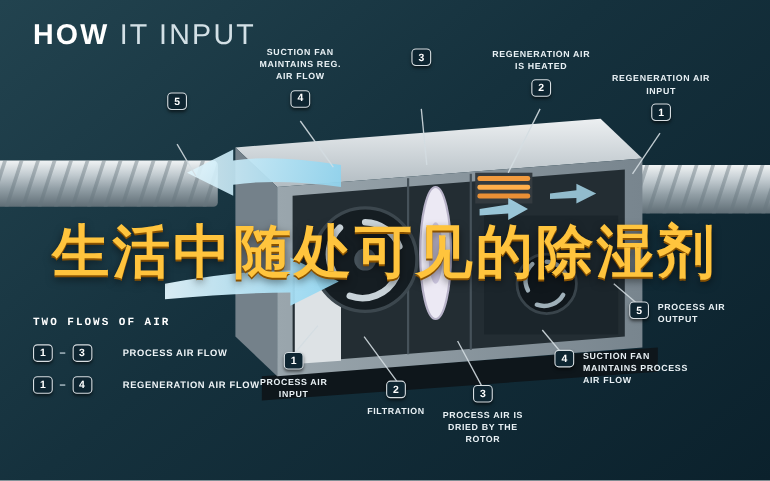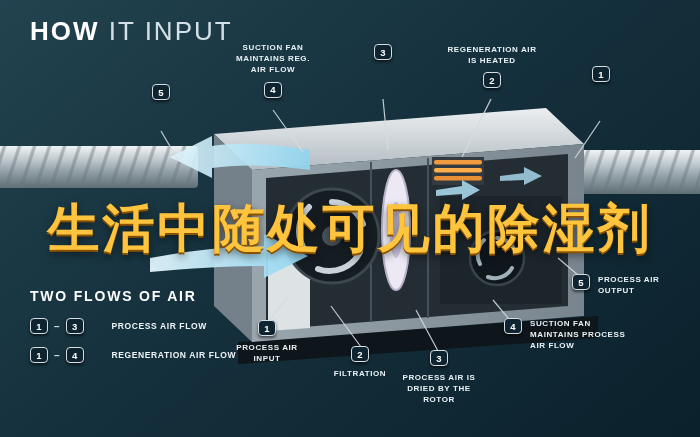--- a/index.html
+++ b/index.html
@@ -32,21 +32,21 @@
 
   .watermark {
     position:absolute; left:0; right:0; top:194px; text-align:center;
     font-size:52px; font-weight:bold; letter-spacing:3px;
     color:#ffc43d; font-family:Liberation Sans, sans-serif;
     text-shadow:0 2px 0 #8a5200, 0 4px 8px rgba(0,0,0,.55);
     pointer-events:none;
   }
 
   .legend { position:absolute; left:30px; top:288px; }
-  .legend-heading { font-size:14px; font-weight:bold; letter-spacing:1.8px; color:#ffffff; margin-bottom:14px; }
+  .legend-heading { font-size:10px; font-weight:bold; letter-spacing:1.8px; color:#ffffff; margin-bottom:14px;font-family:Liberation Mono, monospace; }
   .legend-row { display:flex; align-items:center; gap:6px; margin-bottom:13px; }
   .legend-row .legend-label { font-size:8.5px; font-weight:bold; letter-spacing:.6px; margin-left:6px;padding-left:16px; }
   .dash { color:#cfdde4; font-weight:bold; font-size:10px; }
 
   
   .c-t5 { left:117px; top:84px;  width:88px; }
   .c-t4 { left:227px; top:42px;  width:92px; }
   .c-t3 { left:344px; top:44px;  width:78px; }
   .c-t2 { left:446px; top:44px;  width:92px;justify-content:flex-end; }
   .c-t1 { left:556px; top:66px;  width:90px; }
@@ -173,20 +173,21 @@
     <div class="badge">4</div>
   </div>
   <div class="callout c-t3">
     <div class="badge">3</div>
   </div>
   <div class="callout c-t2">
     <div class="callout-label">REGENERATION AIR IS HEATED</div>
     <div class="badge">2</div>
   </div>
   <div class="callout c-t1">
+    <div class="callout-label">REGENERATION AIR INPUT</div>
     <div class="badge">1</div>
   </div>
 
   <div class="watermark">生活中随处可见的除湿剂</div>
 
   <section class="legend">
     <h2 class="legend-heading">TWO FLOWS OF AIR</h2>
     <div class="legend-row">
       <span class="badge">1</span>
       <span class="dash">–</span>

